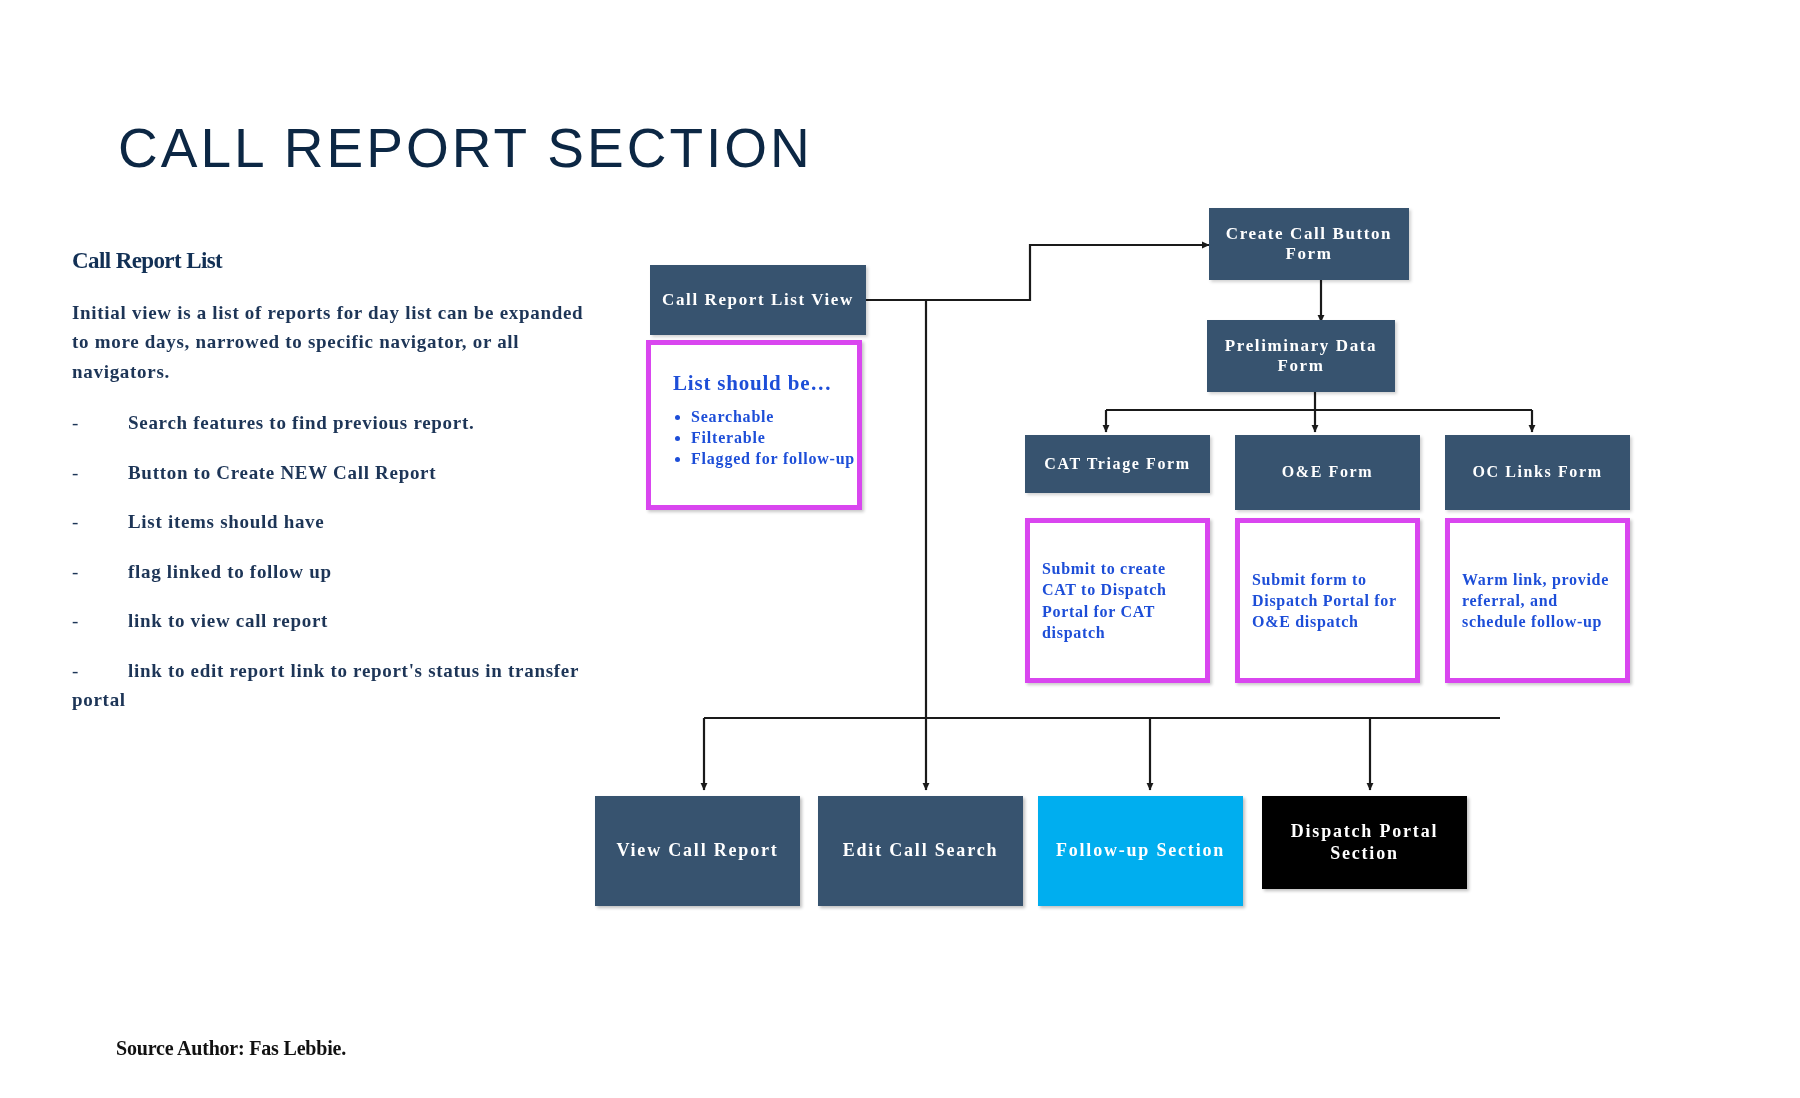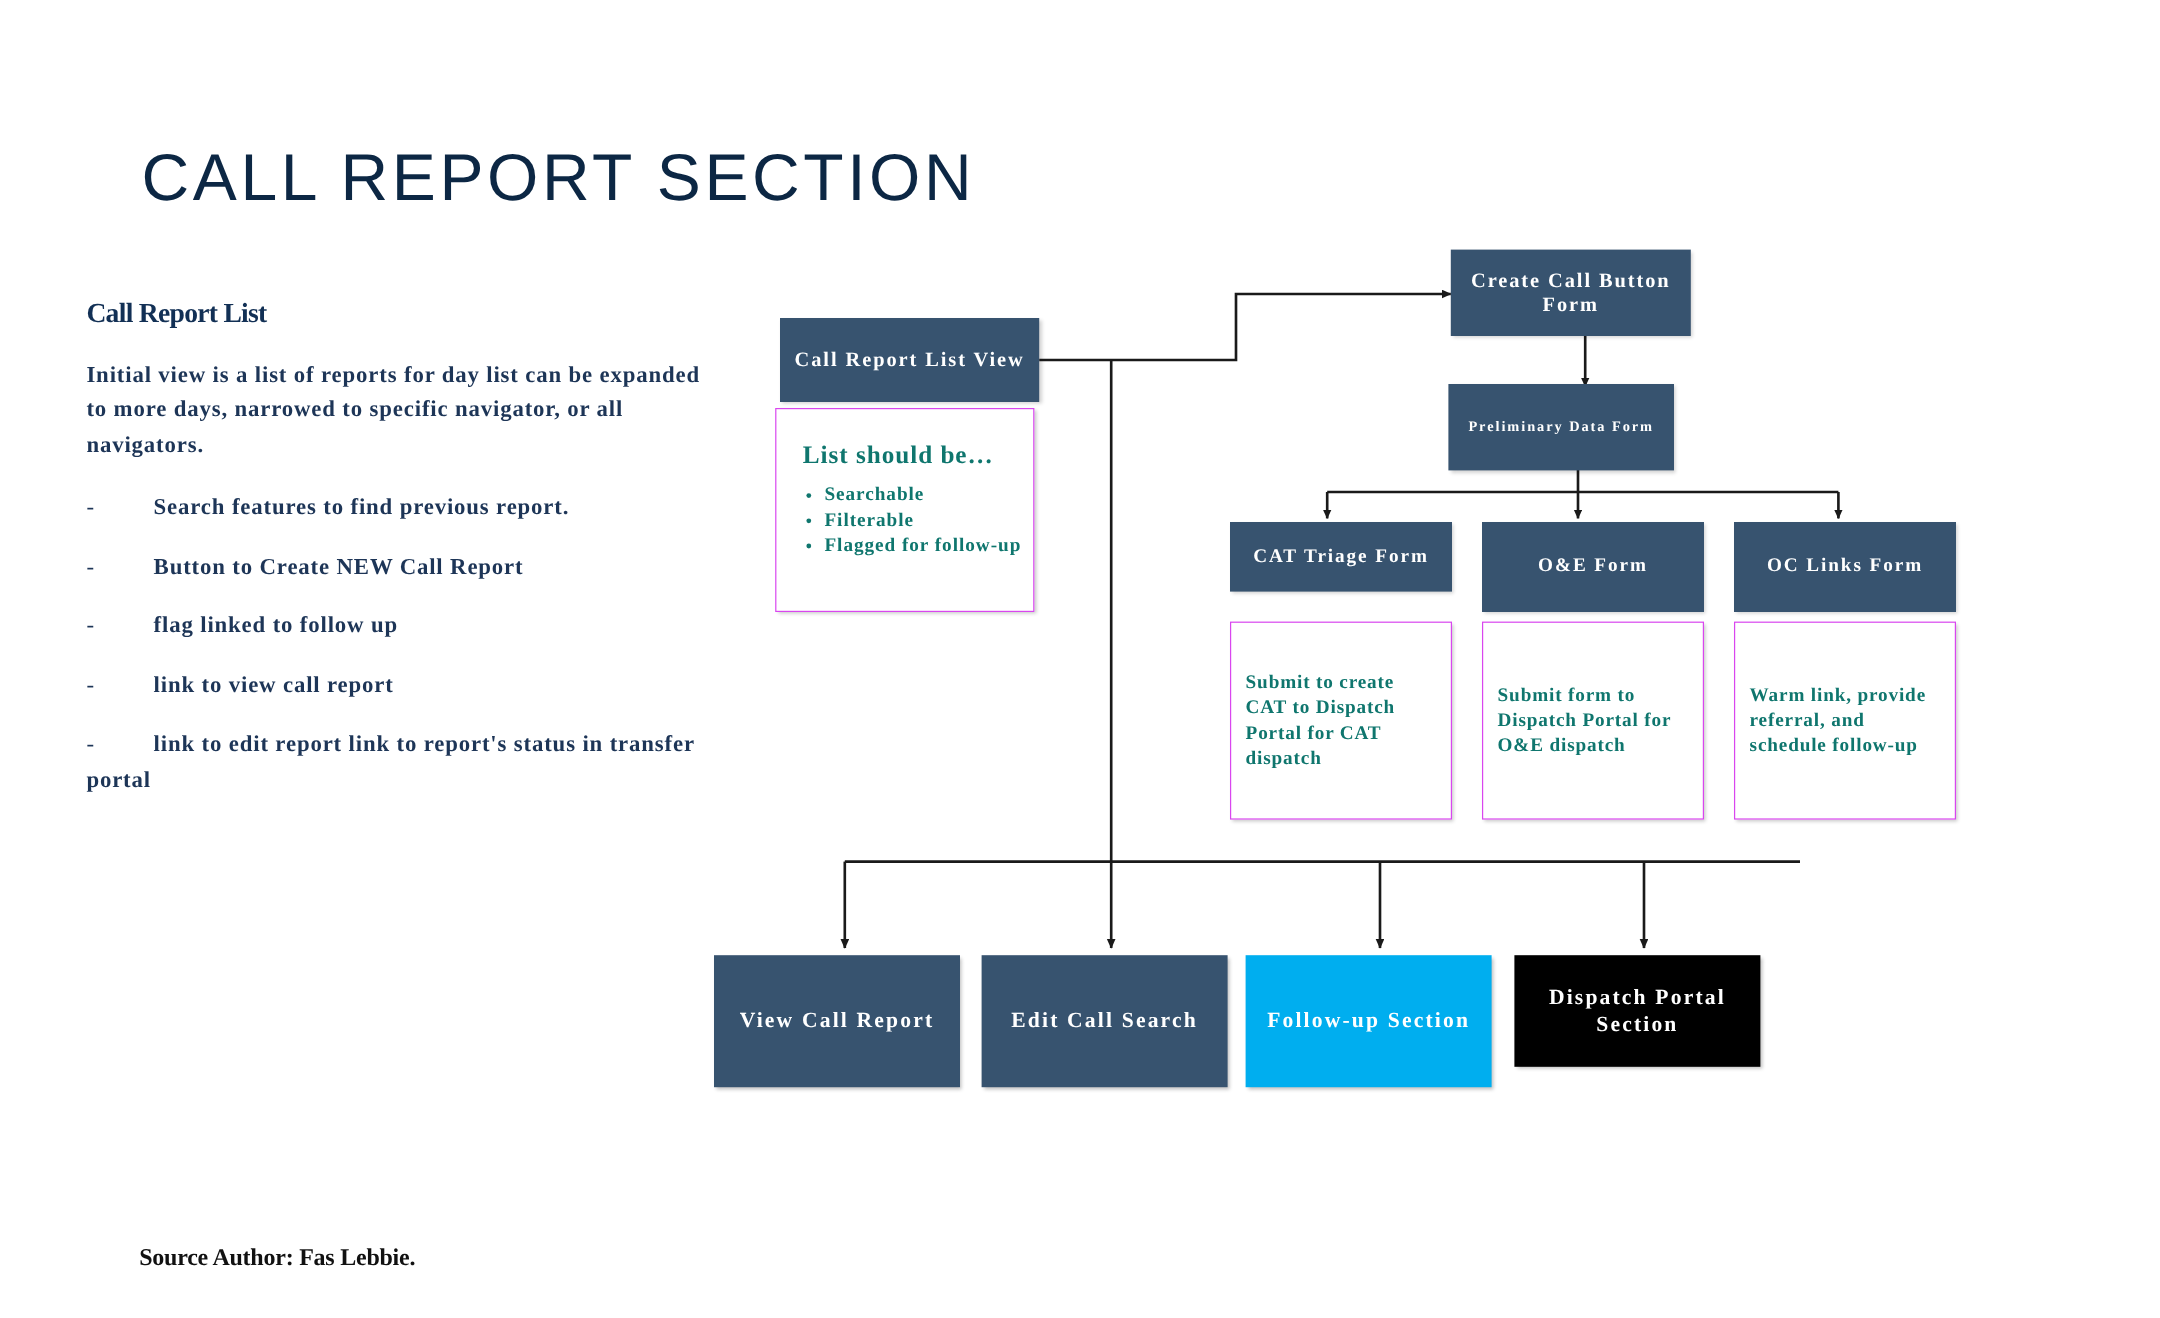--- a/index.html
+++ b/index.html
@@ -83,26 +83,26 @@
     font-family: "Liberation Serif", "DejaVu Serif", serif;
     font-weight: bold;
     letter-spacing: 1.6px;
     line-height: 1.15;
     box-shadow: 2px 2px 3px rgba(0,0,0,0.18);
     box-sizing: border-box;
   }
   .body-box {
     position: absolute;
     background: #ffffff;
-    border: 1px solid #d946ef;
+    border: 5px solid #d946ef;
     box-sizing: border-box;
     box-shadow: 2px 2px 3px rgba(0,0,0,0.22);
     font-family: "Liberation Serif", "DejaVu Serif", serif;
     font-weight: bold;
-    color: #0f766e;
+    color: #1d4ed8;
     letter-spacing: 0.7px;
   }
   .body-box .list-title {
     font-size: 21px;
     margin: 26px 0 10px 22px;
     letter-spacing: 0.8px;
   }
   .body-box ul {
     margin: 0;
     padding: 0 0 0 40px;
@@ -166,20 +166,23 @@
 
   <div class="left-col">
     <div class="left-heading">Call Report List</div>
     <div class="left-para">Initial view is a list of reports for day list can be expanded to more days, narrowed to specific navigator, or all navigators.</div>
 
     <div class="bullet-row">
       <span class="bullet-dash">-</span><span>Search features to find previous report.</span>
     </div>
     <div class="bullet-row">
       <span class="bullet-dash">-</span><span>Button to Create NEW Call Report</span>
+    </div>
+    <div class="bullet-row">
+      <span class="bullet-dash">-</span><span>List items should have</span>
     </div>
     <div class="bullet-row">
       <span class="bullet-dash">-</span><span>flag linked to follow up</span>
     </div>
     <div class="bullet-row">
       <span class="bullet-dash">-</span><span>link to view call report</span>
     </div>
     <div class="bullet-row">
       <span class="bullet-dash">-</span><span>link to edit report link to report's status in transfer portal</span>
     </div>
@@ -225,21 +228,21 @@
       <li>Searchable</li>
       <li>Filterable</li>
       <li>Flagged for follow-up</li>
     </ul>
   </div>
 
   <div class="hdr-box" style="left:1209px; top:208px; width:200px; height:72px; font-size:17px;">
     <span>Create Call Button Form</span>
   </div>
 
-  <div class="hdr-box" style="left:1207px; top:320px; width:188px; height:72px; font-size:12px;">
+  <div class="hdr-box" style="left:1207px; top:320px; width:188px; height:72px; font-size:17px;">
     <span>Preliminary Data Form</span>
   </div>
 
   <div class="hdr-box" style="left:1025px; top:435px; width:185px; height:58px; font-size:16px;">
     <span>CAT Triage Form</span>
   </div>
   <div class="body-box centered-text" style="left:1025px; top:518px; width:185px; height:165px;">
     <div class="body-text">Submit to create CAT to Dispatch Portal for CAT dispatch</div>
   </div>
 

